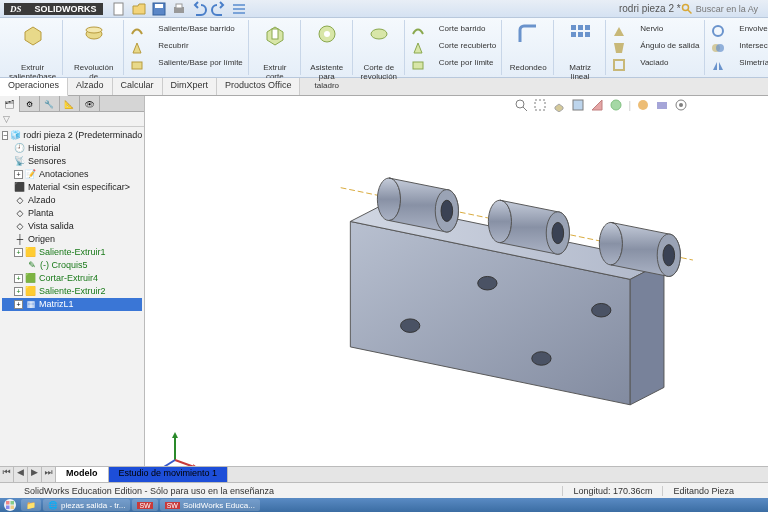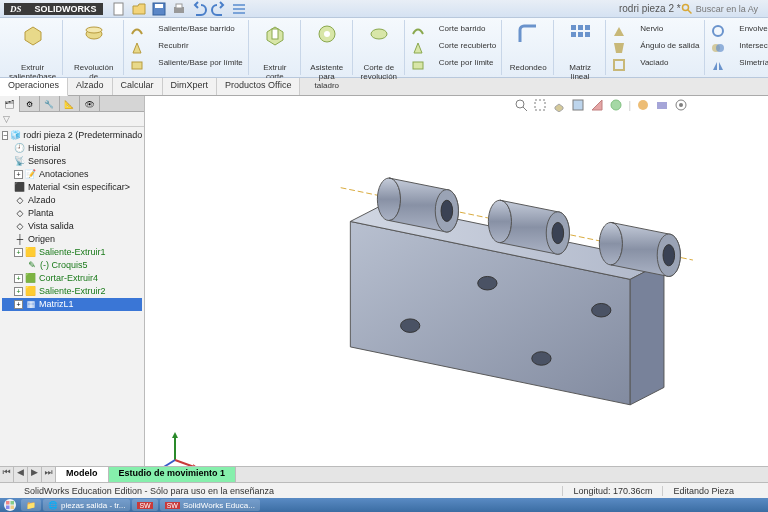--- a/index.html
+++ b/index.html
@@ -40,21 +40,21 @@
 .tree-node .tico { width:12px; height:12px; display:inline-flex; align-items:center; justify-content:center; }
 .tree-node.sel { background:#3a76d6; color:#fff; }
 
 .viewport { flex:1; background:#fff; position:relative; overflow:hidden; }
 .view-toolbar { position:absolute; top:2px; right:80px; display:flex; gap:5px; align-items:center; }
 .vt-btn { width:14px; height:14px; cursor:pointer; opacity:.75; }
 .triad { position:absolute; bottom:8px; left:12px; }
 .triad-lbl { position:absolute; bottom:-2px; left:48px; font-size:9px; color:#333; }
 
 .bottom-tabs { position:absolute; bottom:30px; left:0; height:16px; display:flex; font-size:9px; background:#e5e5e5; border-top:1px solid #bbb; width:100%; }
-.btab { padding:1px 10px; border-right:1px solid #bbb; cursor:pointer; background:#86efac;font-weight:bold; }
+.btab { padding:1px 10px; border-right:1px solid #bbb; cursor:pointer; background:#1d4ed8; }
 .btab.active { background:#fff; font-weight:bold; }
 .nav-arrows { display:flex; }
 .nav-arrows span { width:14px; text-align:center; border-right:1px solid #bbb; cursor:pointer; color:#555; }
 
 .status { position:absolute; bottom:14px; left:0; right:0; height:16px; background:#f2f2f2; border-top:1px solid #bbb; display:flex; align-items:center; padding:0 24px; font-size:9px; color:#333; }
 .status .spacer { flex:1; }
 .status-seg { padding:0 10px; border-left:1px solid #ccc; }
 
 .taskbar { position:absolute; bottom:0; left:0; right:0; height:14px; background:linear-gradient(#5a8bc4,#3b6da3); display:flex; align-items:center; }
 .start { width:20px; height:14px; display:flex; align-items:center; justify-content:center; }

